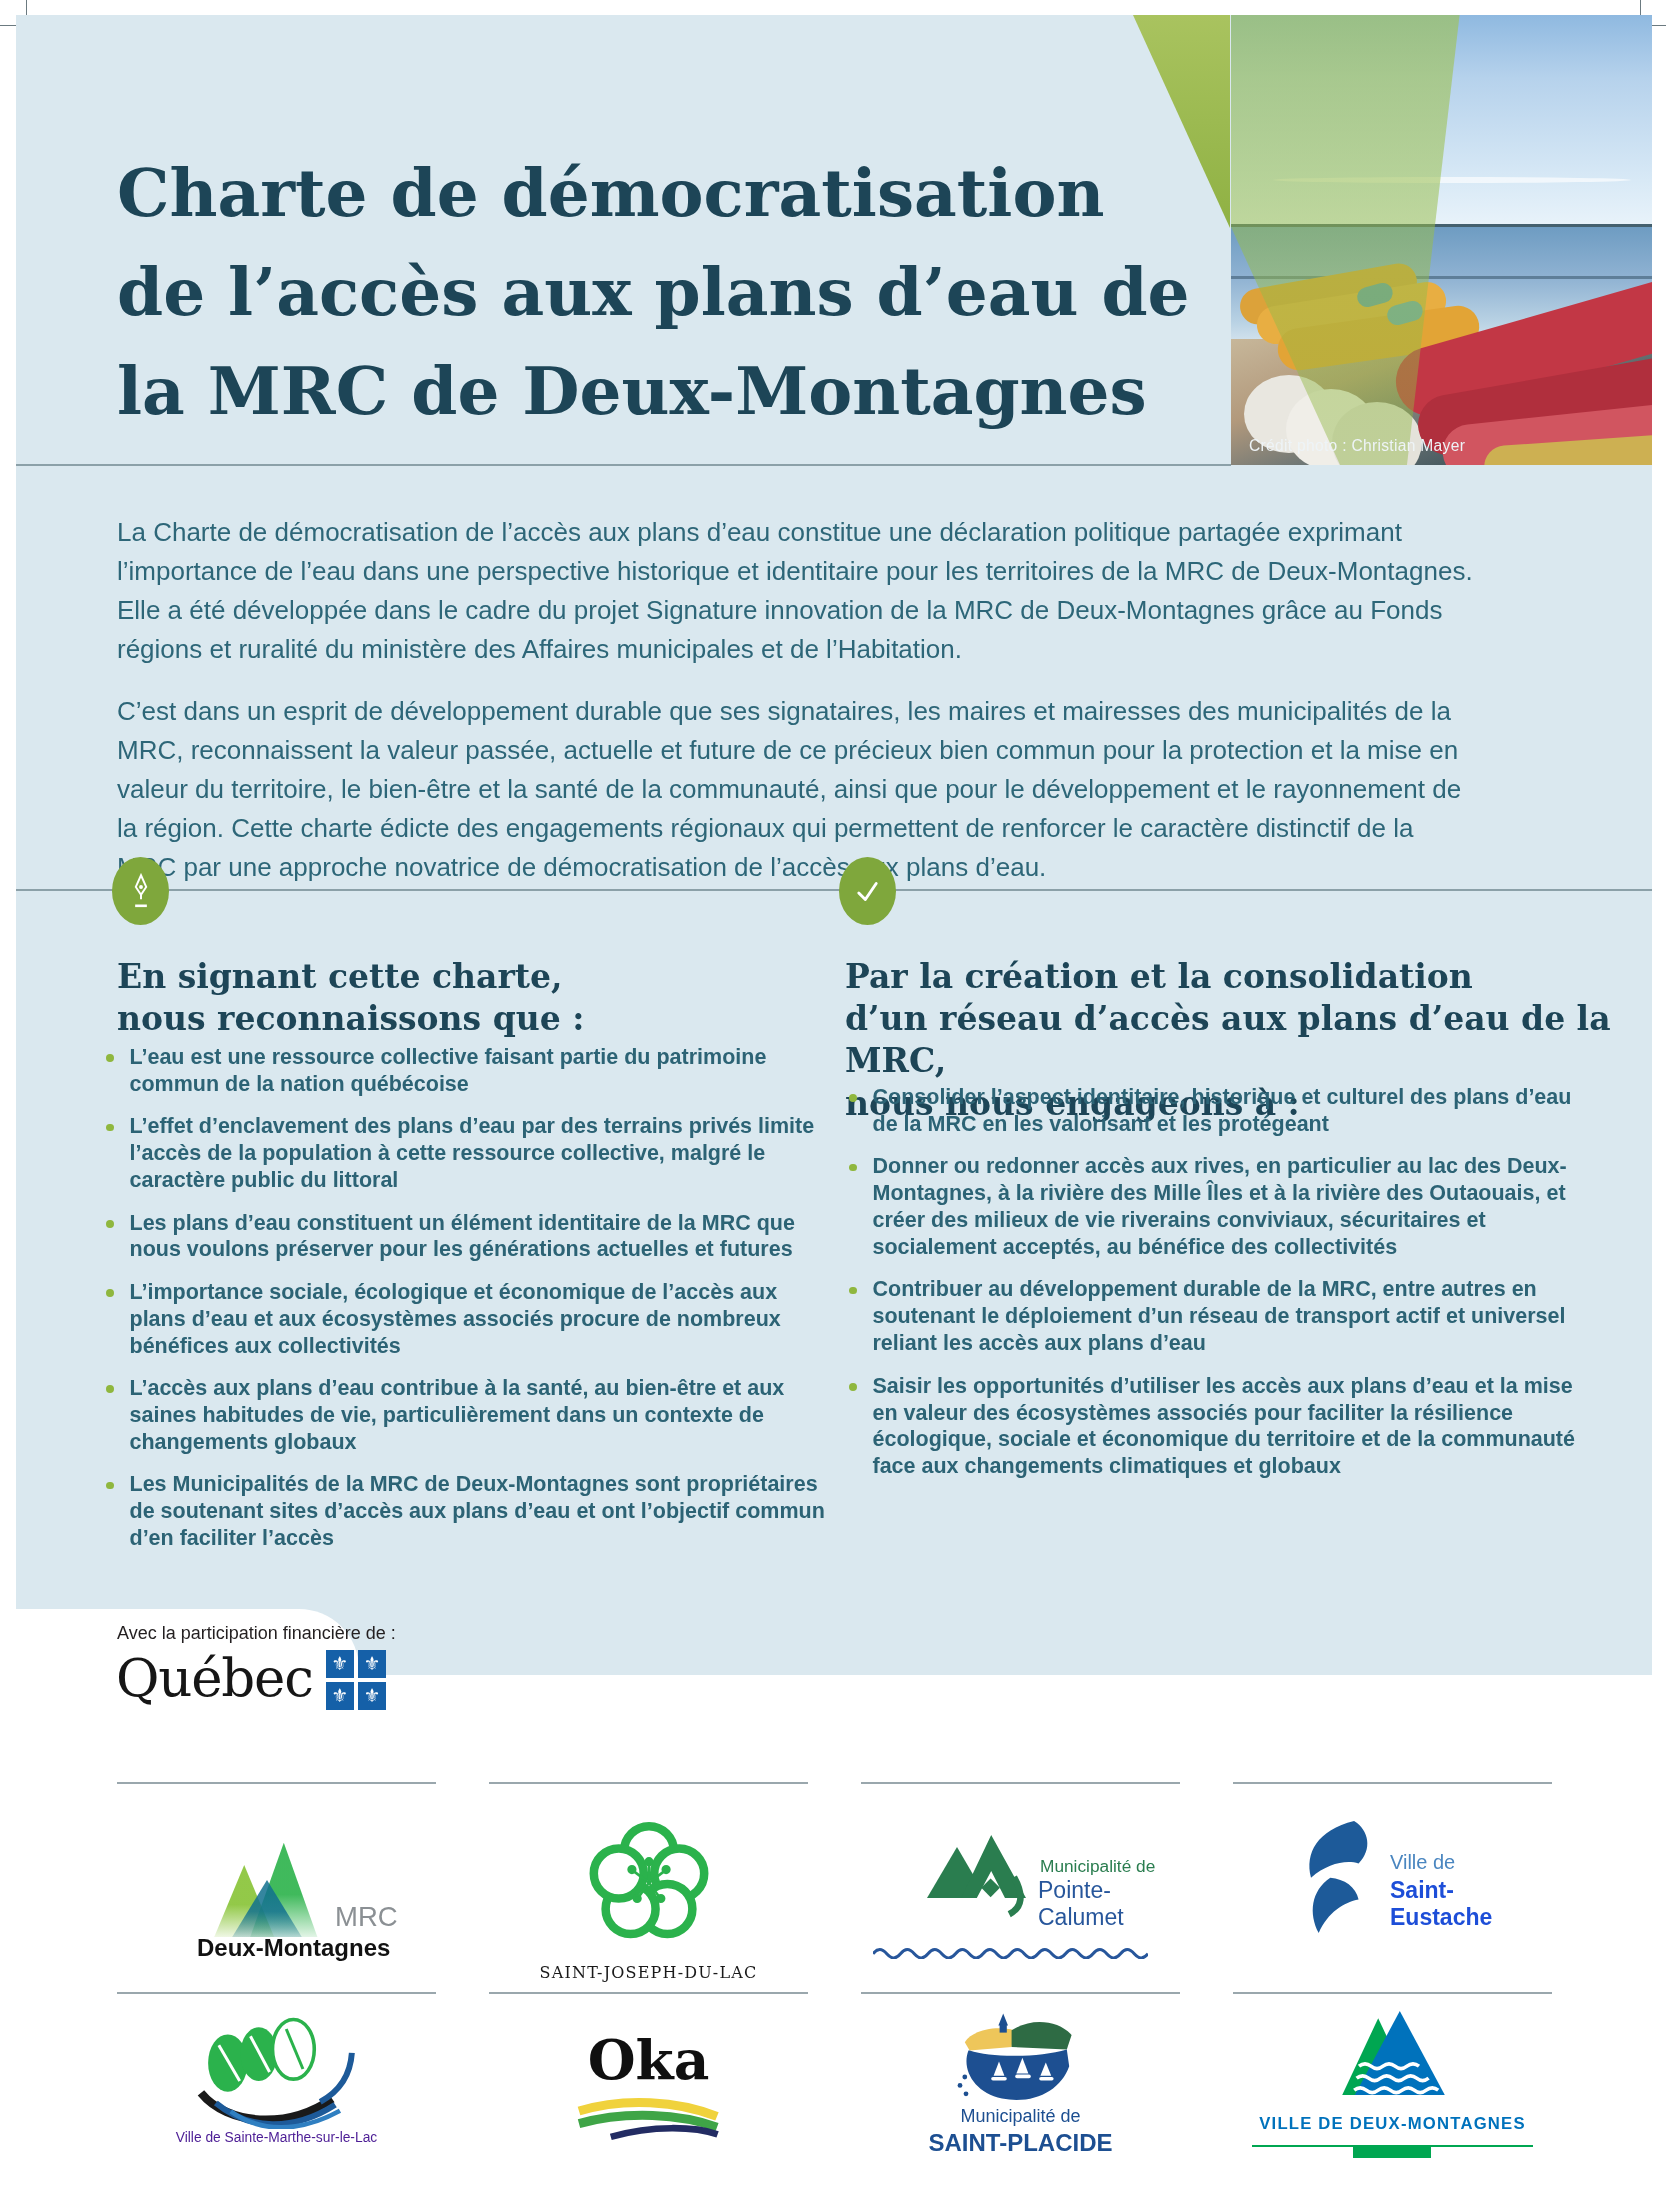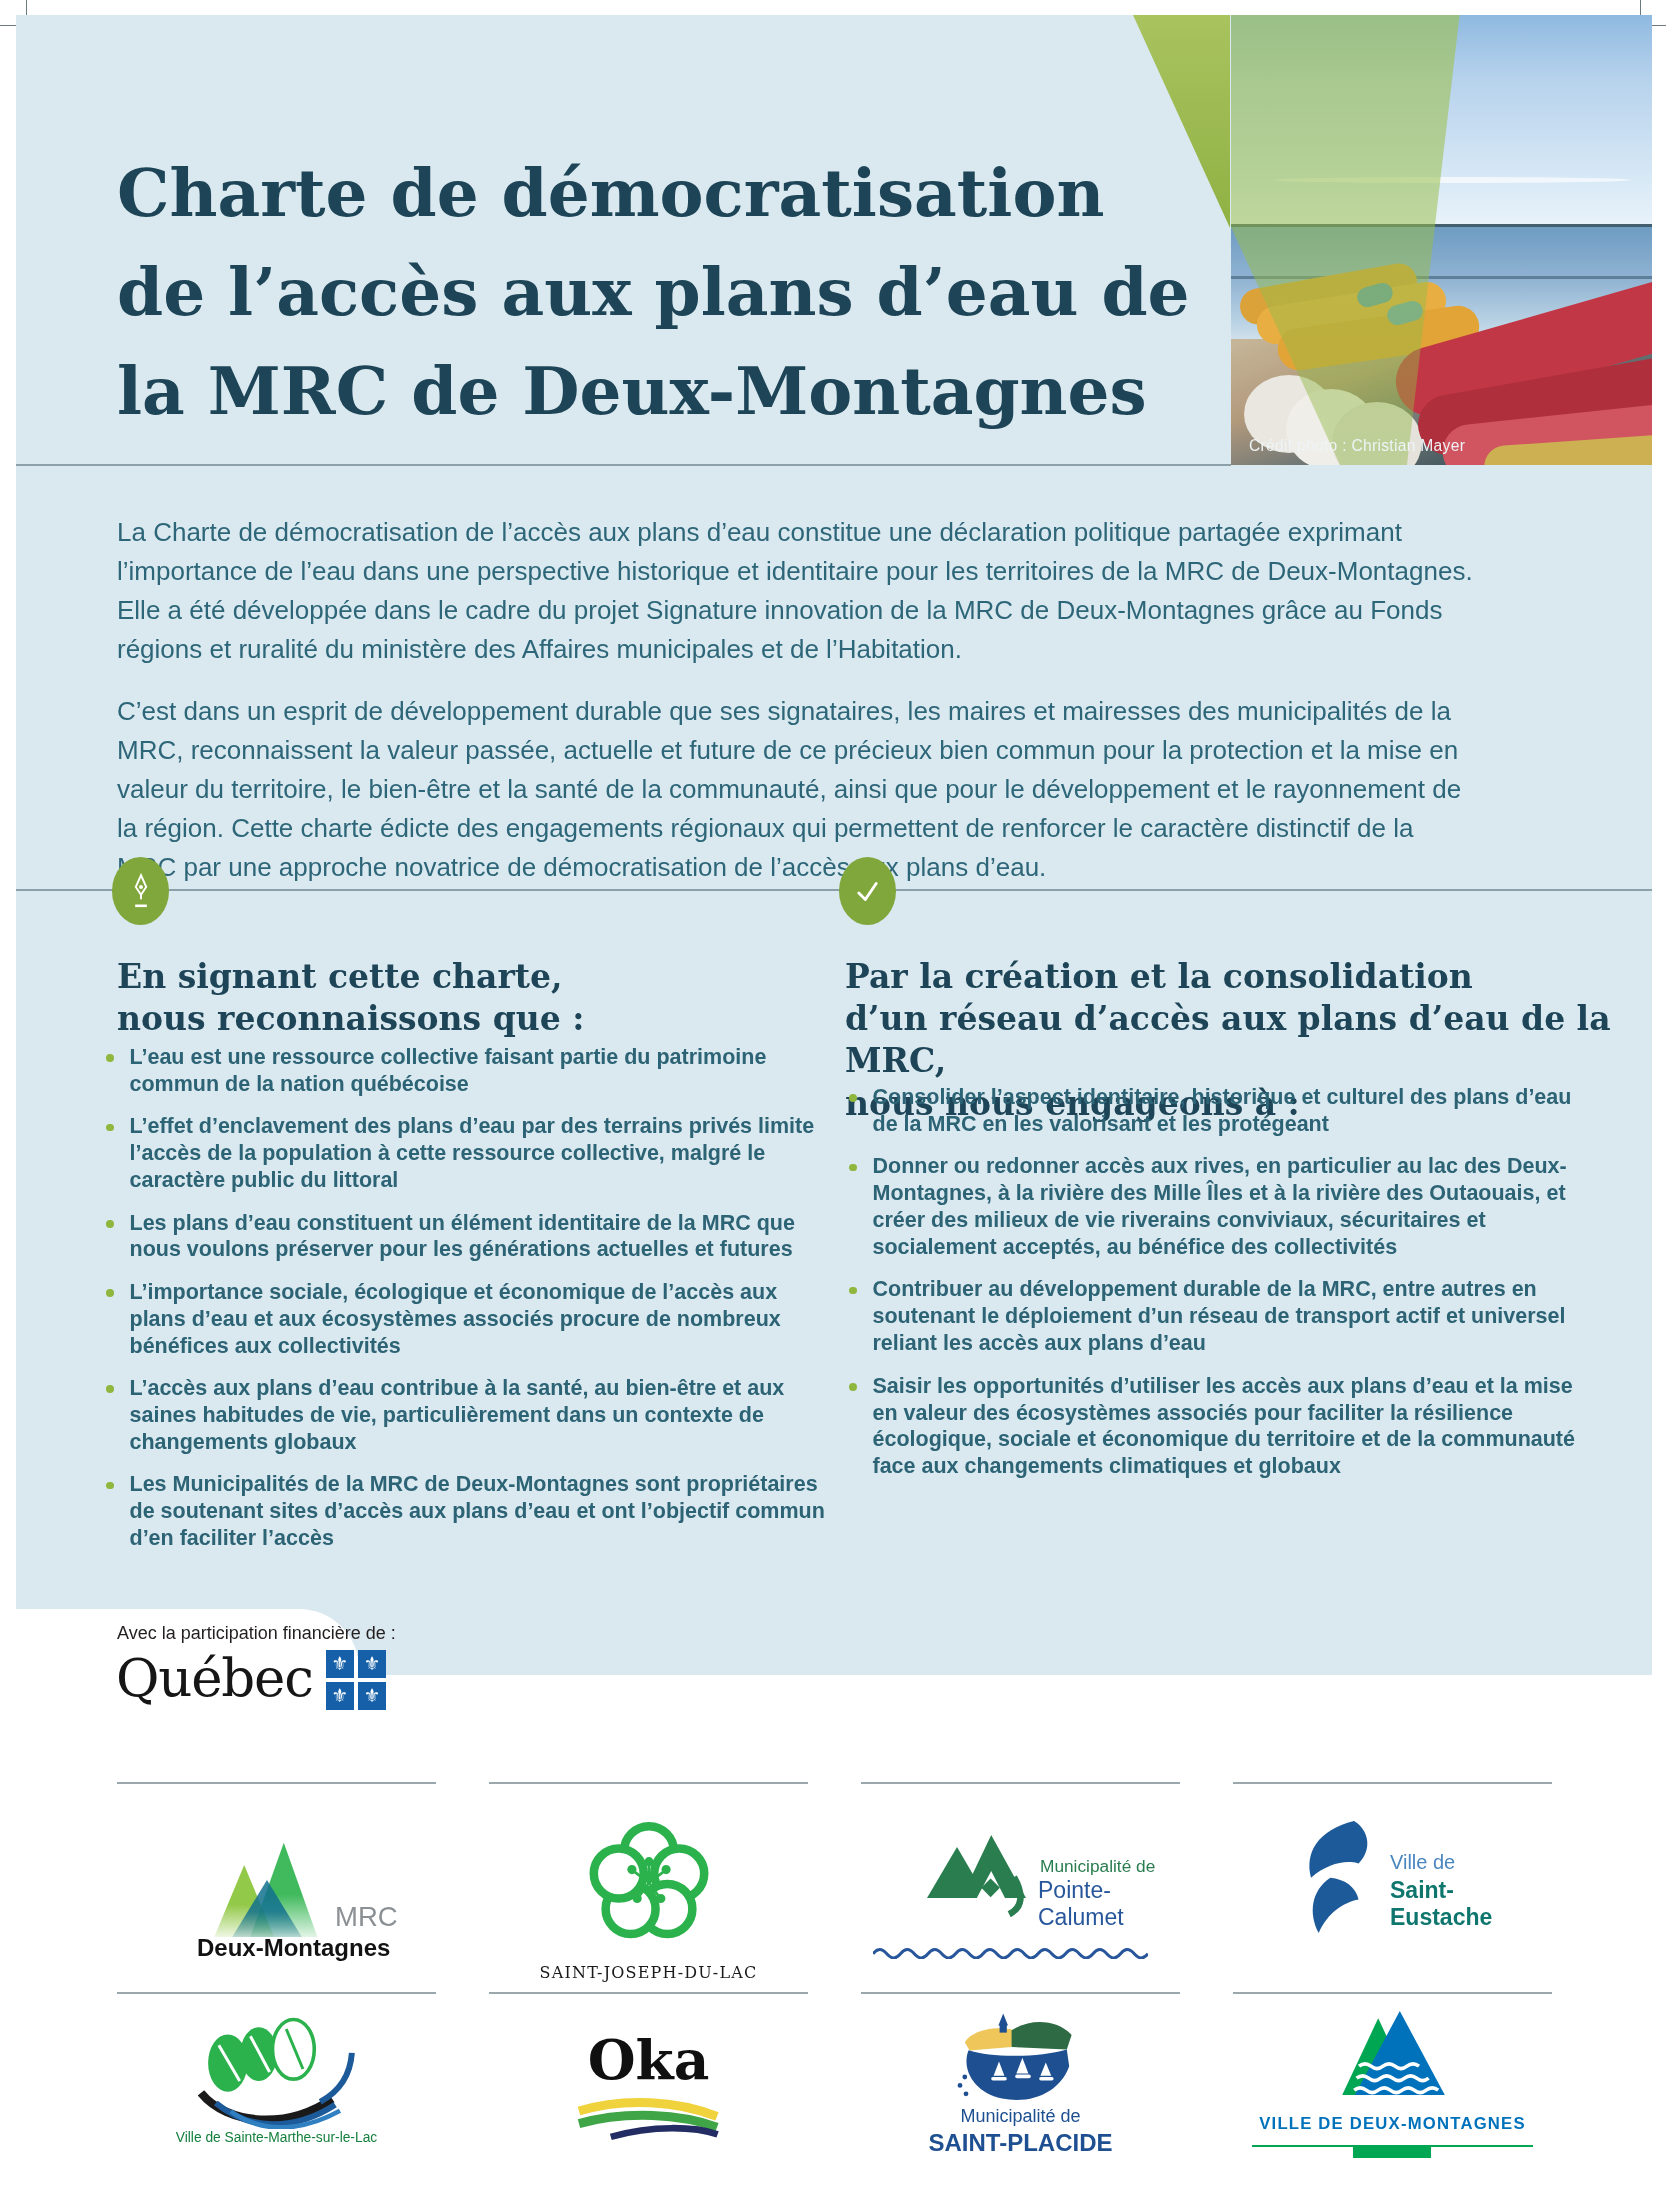--- a/index.html
+++ b/index.html
@@ -89,22 +89,22 @@
   #cell-5,#cell-6,#cell-7,#cell-8 { top:1994px; }
   .cell .c-abs { position:absolute; }
 
   .mrc-l1 { left:218px; top:117px; font-size:27.5px; color:#8b9094; }
   .mrc-l2 { left:80px; top:150px; font-size:24px; font-weight:bold; color:#121212; }
   .sjdl-label { left:0; top:179px; width:100%; text-align:center; color:#1a1a1a;
                 font-family:"DejaVu Serif", serif; font-size:16px; letter-spacing:1.2px; }
   .pc-l1 { left:179px; top:72px; font-size:17.3px; color:#2a7d4f; }
   .pc-l2 { left:177px; top:93px; font-size:23px; color:#27569b; }
   .se-l1 { left:157px; top:67px; font-size:20px; color:#4a86c0; }
-  .se-l2 { left:157px; top:93px; font-size:23px; font-weight:bold; color:#0f766e; }
-  .sm-label { left:0; top:136px; width:100%; text-align:center; font-size:13.8px; color:#15803d; }
+  .se-l2 { left:157px; top:93px; font-size:23px; font-weight:bold; color:#1d4ed8; }
+  .sm-label { left:0; top:136px; width:100%; text-align:center; font-size:13.8px; color:#4c1d95; }
   .oka-word { left:0; top:33px; width:100%; text-align:center; color:#101010;
               font-family:"DejaVu Serif", serif; font-size:55px; font-weight:bold; }
   .sp-l1 { left:0; top:112px; width:100%; text-align:center; font-size:18px; color:#1d4f91; }
   .sp-l2 { left:0; top:135px; width:100%; text-align:center; font-size:24px; font-weight:bold; color:#1d4f91; }
   .vdm-label { left:0; top:120px; width:100%; text-align:center; font-size:16.7px; font-weight:bold;
                color:#0072bc; letter-spacing:1.2px; }
   .vdm-line  { left:18.5px; top:151px; width:281px; height:1.8px; background:#00a651; }
   .vdm-block { left:120px; top:153px; width:78px; height:10.8px; background:#00a651; }
 </style>
 </head>

